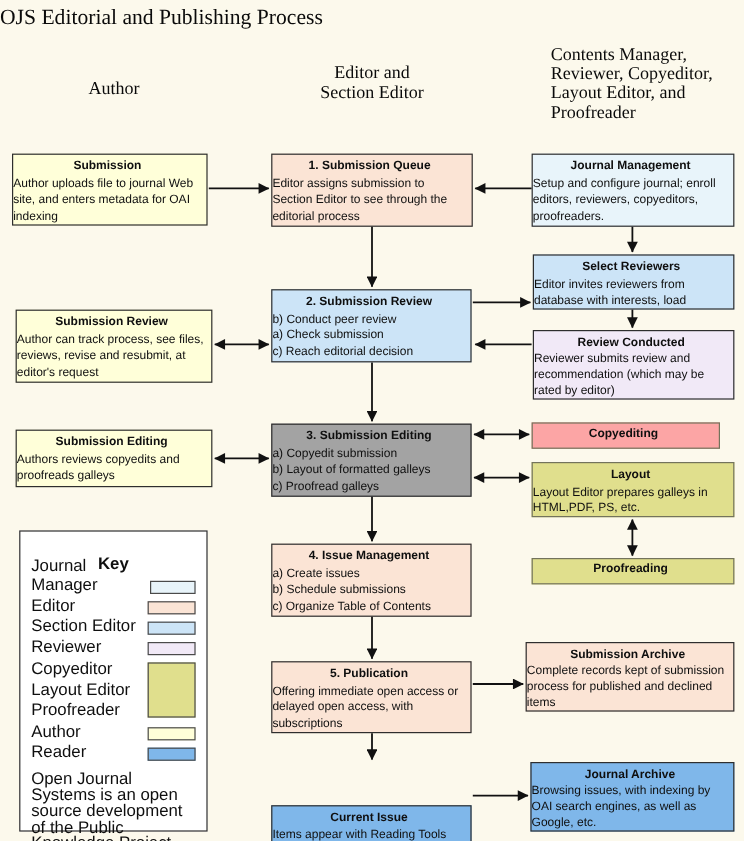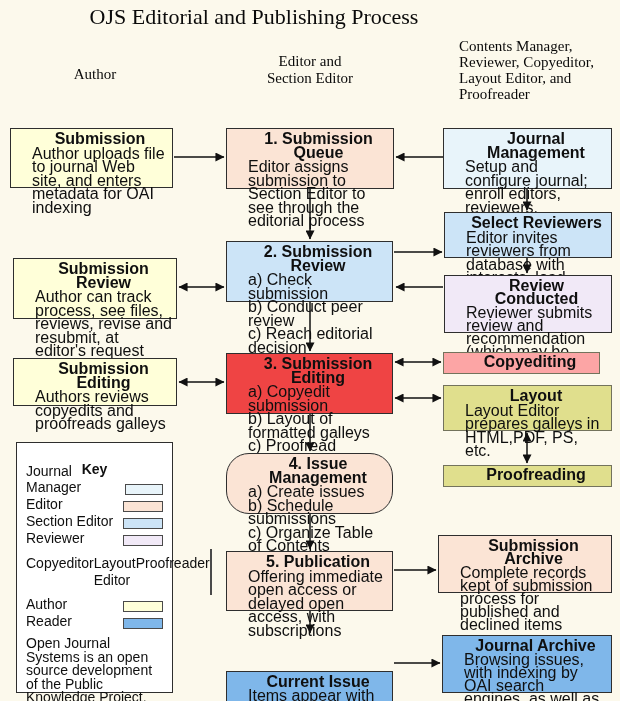--- a/index.html
+++ b/index.html
@@ -5,54 +5,54 @@
   html,body{margin:0;padding:0;}
   #canvas{
     position:relative;
     width:620px;height:701px;
     background:#FCF9EC;
     font-family:"Liberation Sans", sans-serif;
     overflow:hidden;
   }
   .title{
     position:absolute;left:0;top:4px;width:508px;
-    text-align:center;
+    text-align:left;
     font-family:"Liberation Serif", serif;
-    font-size:22px;color:#0a0a0a;
+    font-size:18px;color:#0a0a0a;
   }
   .colhead{
     position:absolute;
     font-family:"Liberation Serif", serif;
     font-size:15px;line-height:17px;color:#0a0a0a;
   }
   #head-author{left:30px;top:66px;width:130px;text-align:center;}
   #head-editor{left:225px;top:53px;width:170px;text-align:center;}
   #head-roles{left:459px;top:38px;width:156px;text-align:left;line-height:16px;}
   .node{
     position:absolute;box-sizing:border-box;
     border:1.5px solid #2E2E2E;
-    padding:3px 4px 2px 21px;
-    font-size:16px;line-height:13.5px;color:#0f0f0f;
+    padding:3px 4px 2px 0;
+    font-size:10px;line-height:13.5px;color:#0f0f0f;
   }
   .node .nt{font-weight:bold;text-align:center;margin-bottom:1px;}
   .node .nb{text-align:left;}
   .node.olive{border-color:#73735C;}
   .node.titleonly{padding-top:2px;}
   svg.arrows{position:absolute;left:0;top:0;pointer-events:none;}
   .keybox{
     position:absolute;left:16px;top:442px;width:157px;height:251px;
     box-sizing:border-box;background:#FFFFFF;
     border:1.5px solid #2E2E2E;
     padding:18px 9px 4px 9px;
     font-size:14px;color:#0f0f0f;
   }
   .key-title{font-weight:bold;text-align:center;margin-bottom:4px;}
   .key-row{display:flex;justify-content:space-between;align-items:flex-end;margin:3px 0;height:14px;}
   .key-row.group{height:auto;align-items:center;margin:3px 0;}
-  .key-labels-col{display:flex;flex-direction:row;}
+  .key-labels-col{display:flex;flex-direction:column;}
   .key-labels-col span{line-height:17px;}
   .key-swatch{width:40px;height:11px;border:1px solid #4a4a4a;box-sizing:border-box;}
   .key-swatch.tall{height:46px;}
   .key-note{margin:8px 0 0 0;line-height:13.5px;}
   .key-url{text-align:center;margin-top:9px;}
 </style>
 </head>
 <body>
 
 <div id="canvas" style="background-color: rgb(252, 249, 236);">
@@ -86,36 +86,36 @@
     <div class="nb">Setup and configure journal; enroll editors, reviewers, copyeditors, proofreaders.</div>
   </div>
 
   <div class="node" style="left: 444px; top: 212px; width: 168px; height: 46px; background-color: rgb(204, 228, 247);">
     <div class="nt">Select Reviewers</div>
     <div class="nb">Editor invites reviewers from database with interests, load</div>
   </div>
 
   <div class="node" style="left: 226px; top: 241px; width: 167px; height: 61px; background-color: rgb(204, 228, 247);">
     <div class="nt">2. Submission Review</div>
+    <div class="nb">b) Conduct peer review</div>
     <div class="nb">a) Check submission</div>
-    <div class="nb">b) Conduct peer review</div>
     <div class="nb">c) Reach editorial decision</div>
   </div>
 
   <div class="node" style="left: 444px; top: 275px; width: 168px; height: 58px; line-height: 13px; background-color: rgb(241, 233, 247);">
     <div class="nt">Review Conducted</div>
     <div class="nb">Reviewer submits review and recommendation (which may be rated by editor)</div>
   </div>
 
   <div class="node" style="left: 13px; top: 258px; width: 164px; height: 61px; background-color: rgb(255, 255, 217);">
     <div class="nt">Submission Review</div>
     <div class="nb">Author can track process, see files, reviews, revise and resubmit, at editor's request</div>
   </div>
 
-  <div class="node" style="left: 226px; top: 353px; width: 167px; height: 61px; background-color: #ef4444;">
+  <div class="node" style="left: 226px; top: 353px; width: 167px; height: 61px; background-color: #a3a3a3;">
     <div class="nt">3. Submission Editing</div>
     <div class="nb">a) Copyedit submission</div>
     <div class="nb">b) Layout of formatted galleys</div>
     <div class="nb">c) Proofread galleys</div>
   </div>
 
   <div class="node" style="left: 13px; top: 358px; width: 164px; height: 48px; background-color: rgb(255, 255, 217);">
     <div class="nt">Submission Editing</div>
     <div class="nb">Authors reviews copyedits and proofreads galleys</div>
   </div>
@@ -126,21 +126,21 @@
 
   <div class="node olive" style="left: 443px; top: 385px; width: 169px; height: 46px; background-color: rgb(224, 223, 141);">
     <div class="nt">Layout</div>
     <div class="nb">Layout Editor prepares galleys in HTML,PDF, PS, etc.</div>
   </div>
 
   <div class="node olive titleonly" style="left: 443px; top: 465px; width: 169px; height: 22px; background-color: rgb(224, 223, 141);">
     <div class="nt">Proofreading</div>
   </div>
 
-  <div class="node" style="left: 226px; top: 453px; width: 167px; height: 61px; background-color: rgb(251, 228, 213); border-radius: 23px;">
+  <div class="node" style="left: 226px; top: 453px; width: 167px; height: 61px; background-color: rgb(251, 228, 213);">
     <div class="nt">4. Issue Management</div>
     <div class="nb">a) Create issues</div>
     <div class="nb">b) Schedule submissions</div>
     <div class="nb">c) Organize Table of Contents</div>
   </div>
 
   <div class="node" style="left: 226px; top: 551px; width: 167px; height: 60px; background-color: rgb(251, 228, 213);">
     <div class="nt">5. Publication</div>
     <div class="nb">Offering immediate open access or delayed open access, with subscriptions</div>
   </div>

